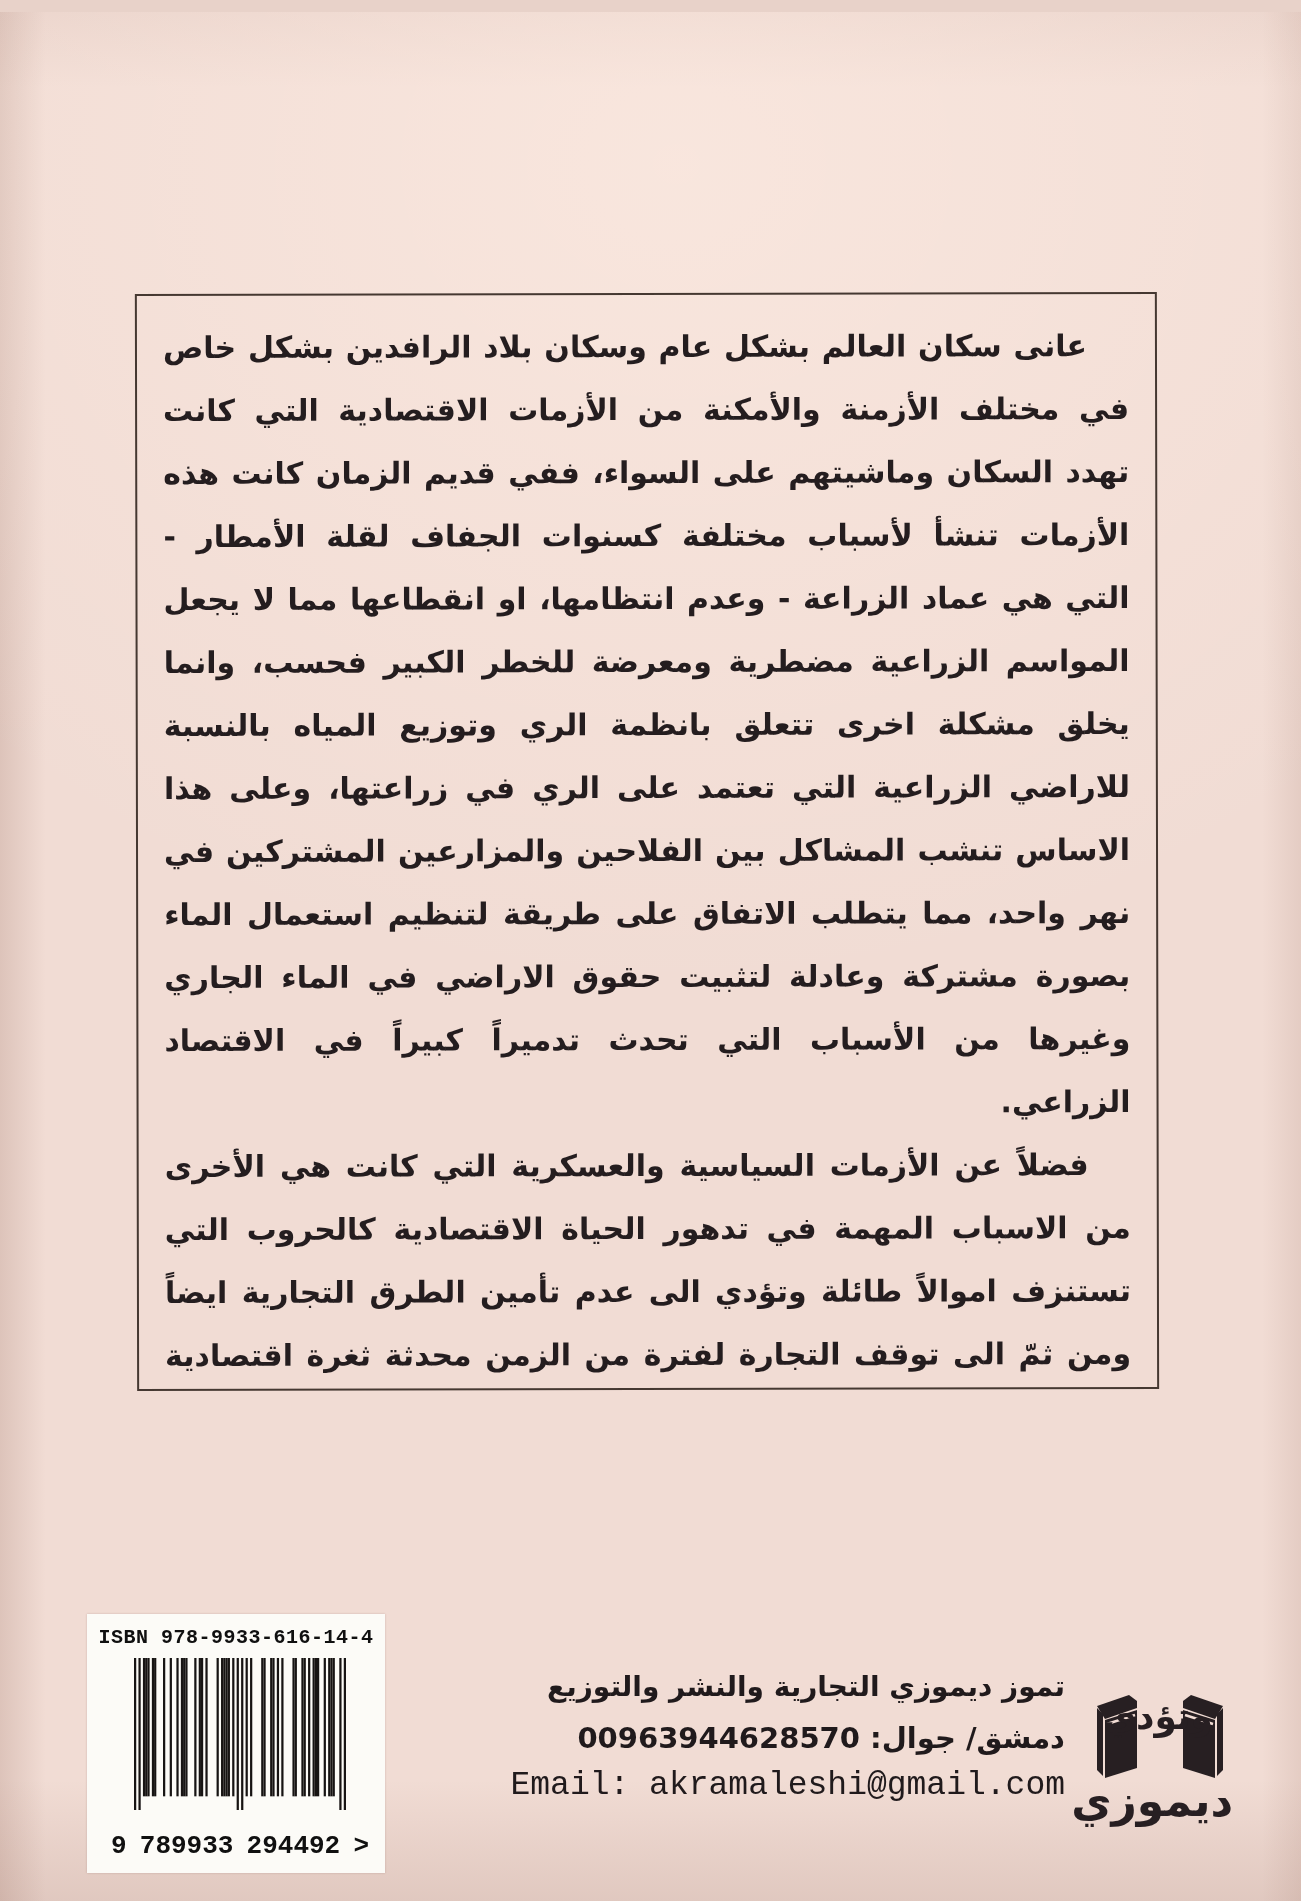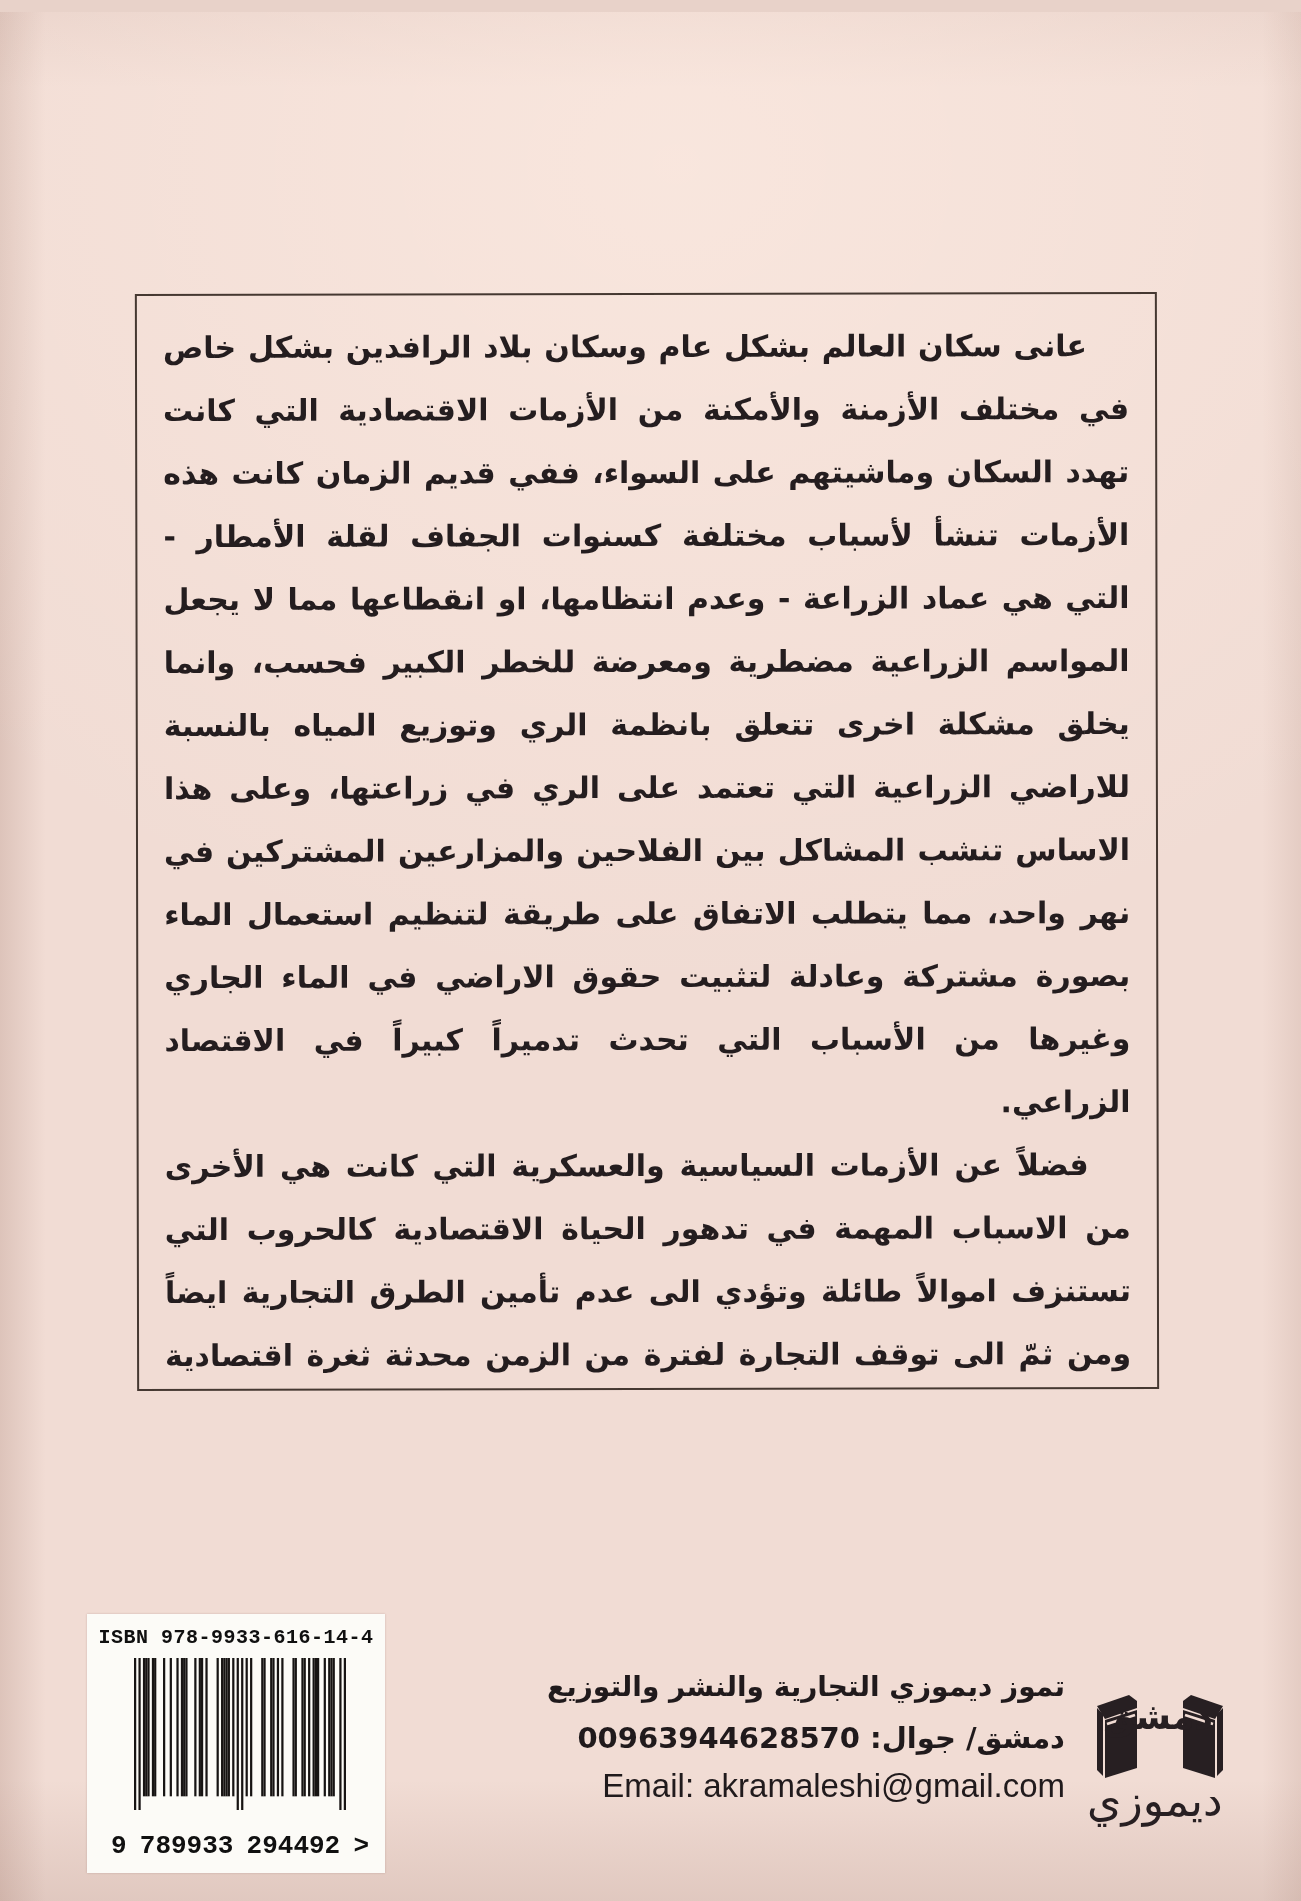--- a/index.html
+++ b/index.html
@@ -94,21 +94,21 @@
   .pub-contact{
     direction:rtl;
     font-weight:bold;
     font-size:29px;
     line-height:36px;
     margin:0 0 10px 0;
     font-family:"DejaVu Sans","Liberation Serif",sans-serif;
   }
   .pub-email{
     direction:ltr;
-    font-family:Liberation Sans, sans-serif;
+    font-family:Liberation Mono, monospace;
     font-size:33px;
     line-height:40px;
     margin:0;
   }
   
   .logo{
     position:absolute;
     right:68px;top:1672px;
     width:146px;height:142px;
     color:#271f22;
@@ -121,21 +121,21 @@
     direction:rtl;
     font-weight:bold;
     font-size:36px;
     color:#271f22;
   }
   .logo-bottom-text{
     position:absolute;
     left:0;right:0;bottom:0;
     text-align:left;
     direction:rtl;
-    font-weight:normal;
+    font-weight:bold;
     font-size:44px;
     letter-spacing:1px;
     color:#271f22;
   }
 </style>
 </head>
 <body>
 
 <div class="page">
 
@@ -215,17 +215,17 @@
       <path d="M10 22 L42 11 L50 17 L50 24 L18 35 Z" fill="#271f22"></path>
       <path d="M10 24 L16 30 L16 92 L10 86 Z" fill="#271f22"></path>
       <path d="M18 36 L50 26 L50 84 L18 94 Z" fill="#271f22"></path>
       <path d="M20 40 L48 31" stroke="#f1dcd4" stroke-width="2.5" fill="none"></path>
 
       <path d="M136 22 L104 11 L96 17 L96 24 L128 35 Z" fill="#271f22"></path>
       <path d="M136 24 L130 30 L130 92 L136 86 Z" fill="#271f22"></path>
       <path d="M128 36 L96 26 L96 84 L128 94 Z" fill="#271f22"></path>
       <path d="M126 40 L98 31" stroke="#f1dcd4" stroke-width="2.5" fill="none"></path>
     </svg>
-    <div class="logo-top-text">دمشق</div>
+    <div class="logo-top-text">وتؤدي</div>
     <div class="logo-bottom-text">ديموزي</div>
   </div>
 
 </div>
 
 </body></html>

